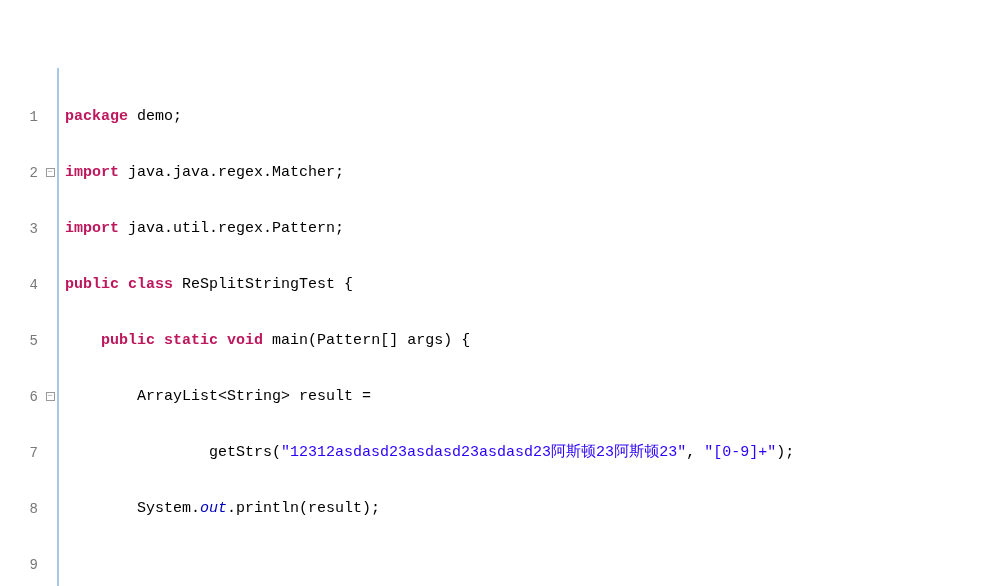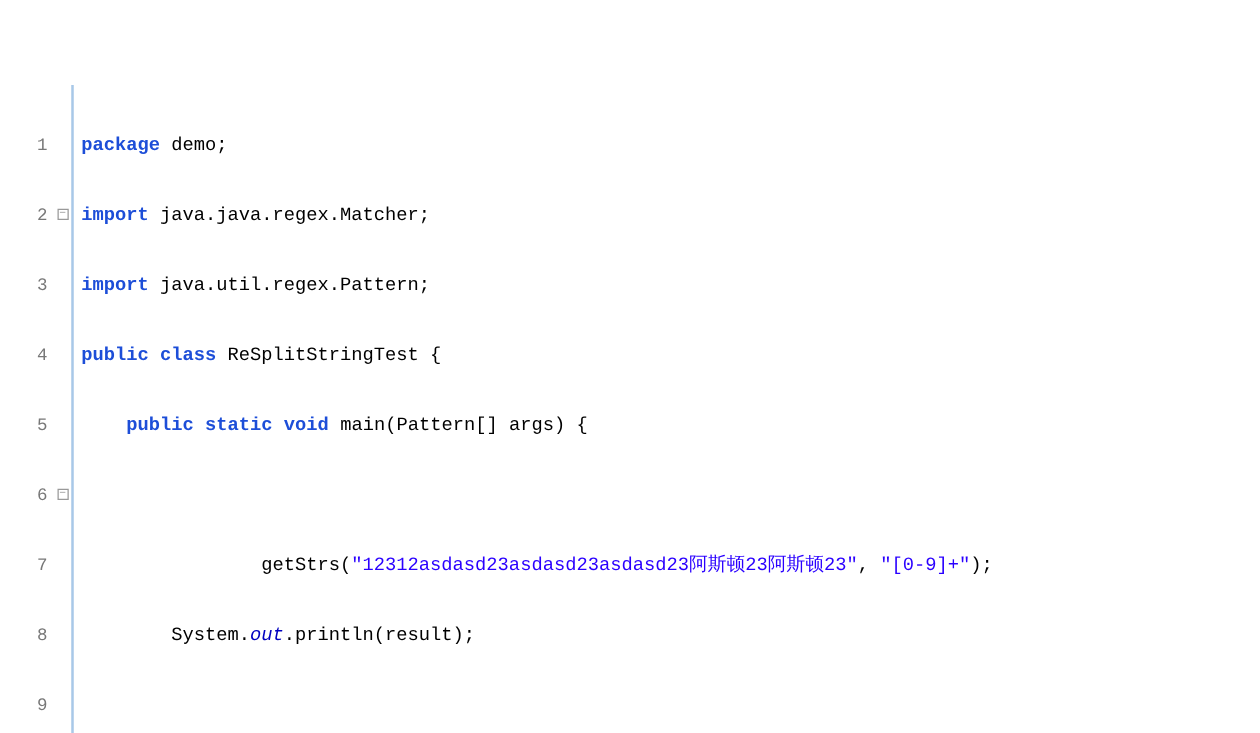--- a/index.html
+++ b/index.html
@@ -57,21 +57,21 @@
     .code-area {
       flex: 1;
       padding: 4px 0 4px 6px;
       background: #ffffff;
       border-left: 2px solid #a8c8e8;
     }
     .code-line {
       height: 22px;
       line-height: 22px;
     }
-    .kw { color: #1d4ed8; font-weight: bold; margin-top: 44px; }
+    .kw { color: #be185d; font-weight: bold; margin-top: 44px; }
     .str { color: #2a00ff; }
     .field { color: #0000c0; font-style: italic; }
     .method-italic { }
     .plain { color: #000000; }
   </style>
 </head>
 <body>
 
 
 
@@ -131,21 +131,21 @@
     
     
     
   </div>
   <div class="code-area">
     <div class="code-line"><span class="kw">package</span><span class="plain"> demo;</span></div>
     <div class="code-line"><span class="kw">import</span><span class="plain"> java.java.regex.Matcher;</span></div>
     <div class="code-line"><span class="kw">import</span><span class="plain"> java.util.regex.Pattern;</span></div>
     <div class="code-line"><span class="kw">public</span><span class="plain"> </span><span class="kw">class</span><span class="plain"> ReSplitStringTest {</span></div>
     <div class="code-line"><span class="plain">    </span><span class="kw">public</span><span class="plain"> </span><span class="kw">static</span><span class="plain"> </span><span class="kw">void</span><span class="plain"> main(Pattern[] args) {</span></div>
-    <div class="code-line"><span class="plain">        </span></div>
+    <div class="code-line"><span class="plain">        </span><span class="plain">ArrayList&lt;String&gt; result =</span></div>
     <div class="code-line"><span class="plain">                </span><span class="plain method-italic">getStrs</span><span class="plain">(</span><span class="str">"12312asdasd23asdasd23asdasd23阿斯顿23阿斯顿23"</span><span class="plain">, </span><span class="str">"[0-9]+"</span><span class="plain">);</span></div>
     <div class="code-line"><span class="plain">        </span><span class="plain">System.</span><span class="field">out</span><span class="plain">.println(result);</span></div>
     
     
     
     
     
     
     
     

